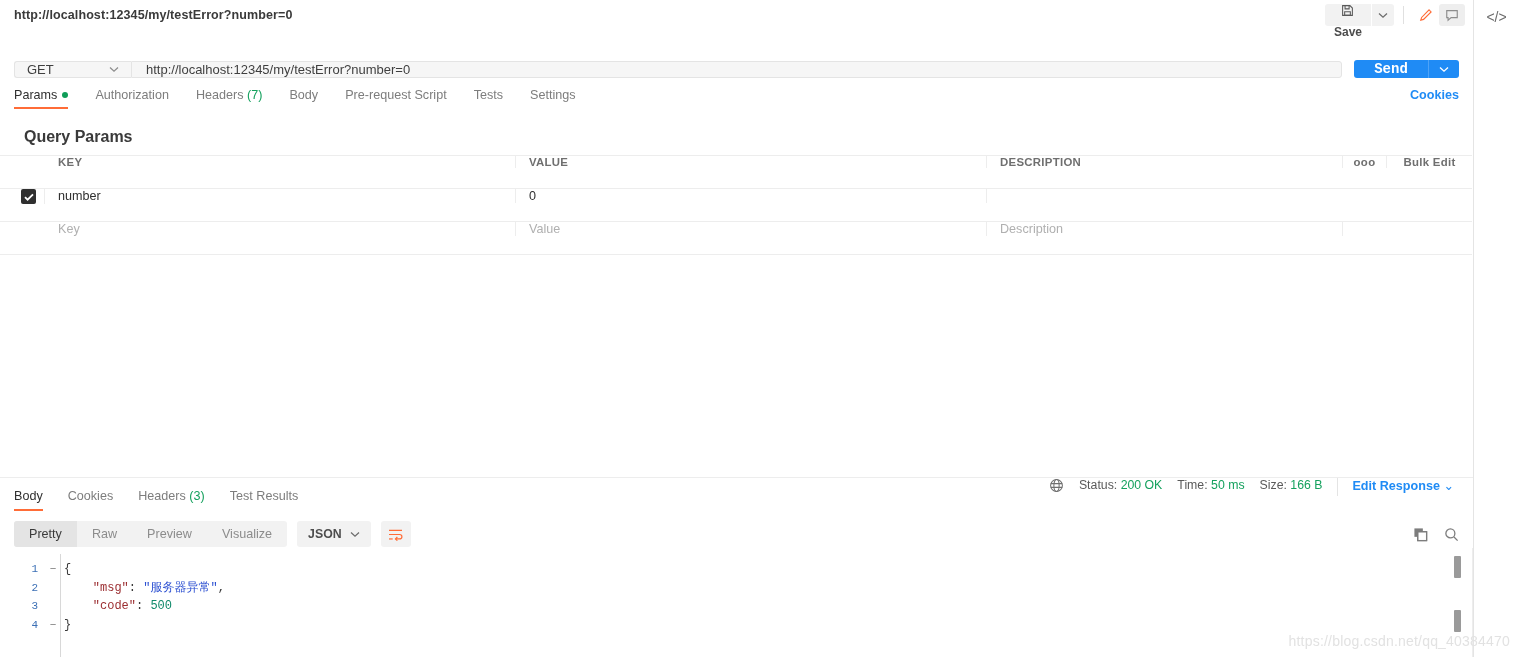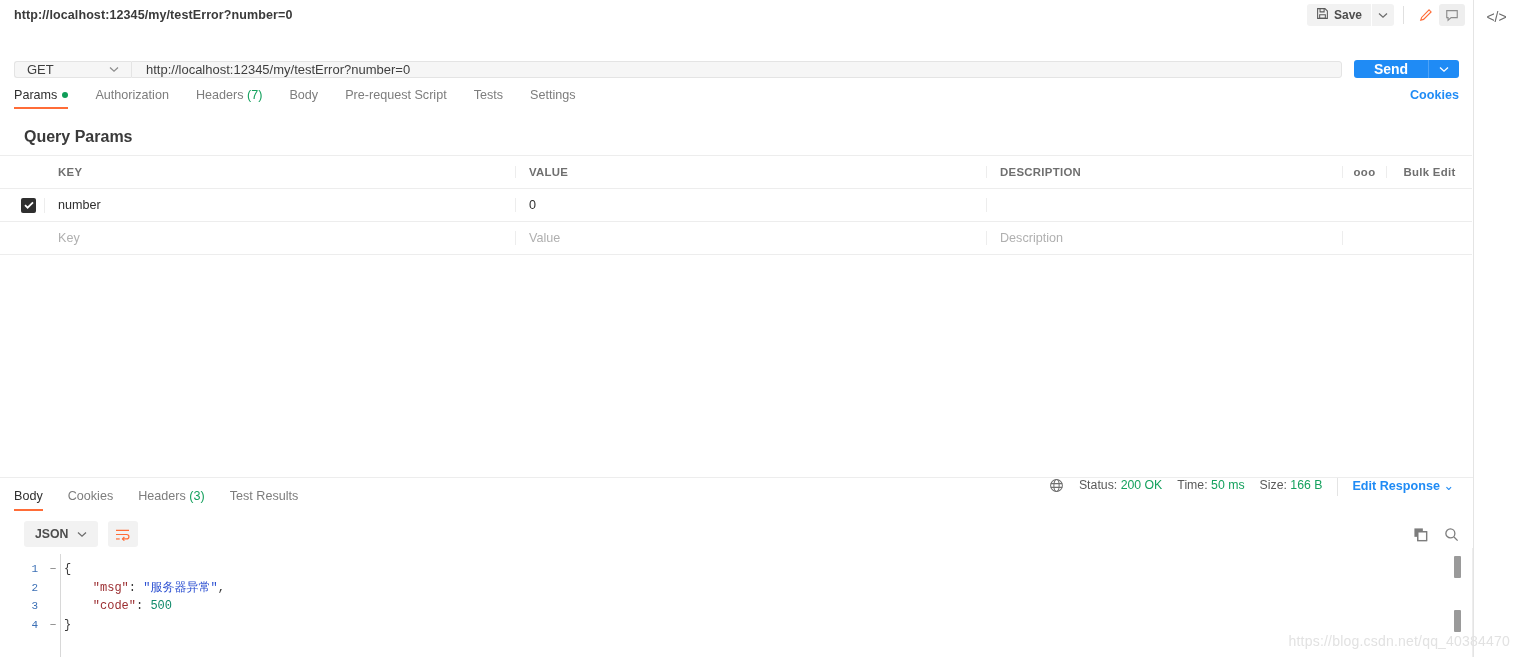--- a/index.html
+++ b/index.html
@@ -79,20 +79,21 @@
     background: #f2f2f2;
     border: none;
     height: 22px;
     padding: 0 9px;
     border-radius: 3px 0 0 3px;
     font-size: 12px;
     font-weight: bold;
     color: #4d4d4d;
     font-family: "Liberation Sans", sans-serif;
     cursor: pointer;
+    flex-direction: column;
   }
   .save-caret {
     background: #f2f2f2;
     height: 22px;
     width: 22px;
     border-radius: 0 3px 3px 0;
     display: flex;
     align-items: center;
     justify-content: center;
     margin-left: 1px;
@@ -156,21 +157,21 @@
     align-items: stretch;
   }
   .send-btn {
     background: #1f8bf5;
     color: #fff;
     border: none;
     width: 74px;
     font-size: 14px;
     font-weight: bold;
     border-radius: 3px 0 0 3px;
-    font-family: Liberation Sans, sans-serif;
+    font-family: Liberation Mono, monospace;
     cursor: pointer;
   }
   .send-caret {
     background: #1f8bf5;
     width: 30px;
     border-left: 1px solid #4da3f8;
     border-radius: 0 3px 3px 0;
     display: flex;
     align-items: center;
     justify-content: center;
@@ -229,21 +230,21 @@
     padding: 11px 0 9px 24px;
   }
   .ptable {
     border-top: 1px solid #ededed;
     border-bottom: 1px solid #ededed;
     margin-right: 1px;
   }
   .prow {
     display: flex;
     height: 32px;
-    align-items: center;
+    align-items: flex-start;
     border-bottom: 1px solid #ededed;
   }
   .prow:last-child { border-bottom: none; }
   .pcell {
     display: flex;
     align-items: center;
     font-size: 12.6px;
     box-sizing: border-box;
     border-right: 1px solid #ededed;
     padding-left: 13px;
@@ -599,20 +600,26 @@
         </span>
         <span class="meta-sep"></span>
         <span class="save-resp">
           <span>Edit Response</span>
           <span style="font-weight:normal;">⌄</span>
         </span>
       </div>
     </div>
 
     <div class="prettybar">
+      <div class="seg">
+        <div class="seg-item active">Pretty</div>
+        <div class="seg-item">Raw</div>
+        <div class="seg-item">Preview</div>
+        <div class="seg-item">Visualize</div>
+      </div>
       <div class="json-select">
         <span>JSON</span>
         <svg width="10" height="7" viewBox="0 0 10 7" fill="none" stroke="#6b6b6b" stroke-width="1.2">
             <path d="M1 1.5L5 5.2 9 1.5"></path>
           </svg>
       </div>
       <div class="wrap-btn">
         <svg width="15" height="13" viewBox="0 0 16 14" fill="none" stroke="#ff6c37" stroke-width="1.3">
           <path d="M1 2.5h14M1 7h11.5a2.4 2.4 0 010 4.8H8"></path>
             <path d="M10 9.7L8 11.8 10 13.6"></path>

